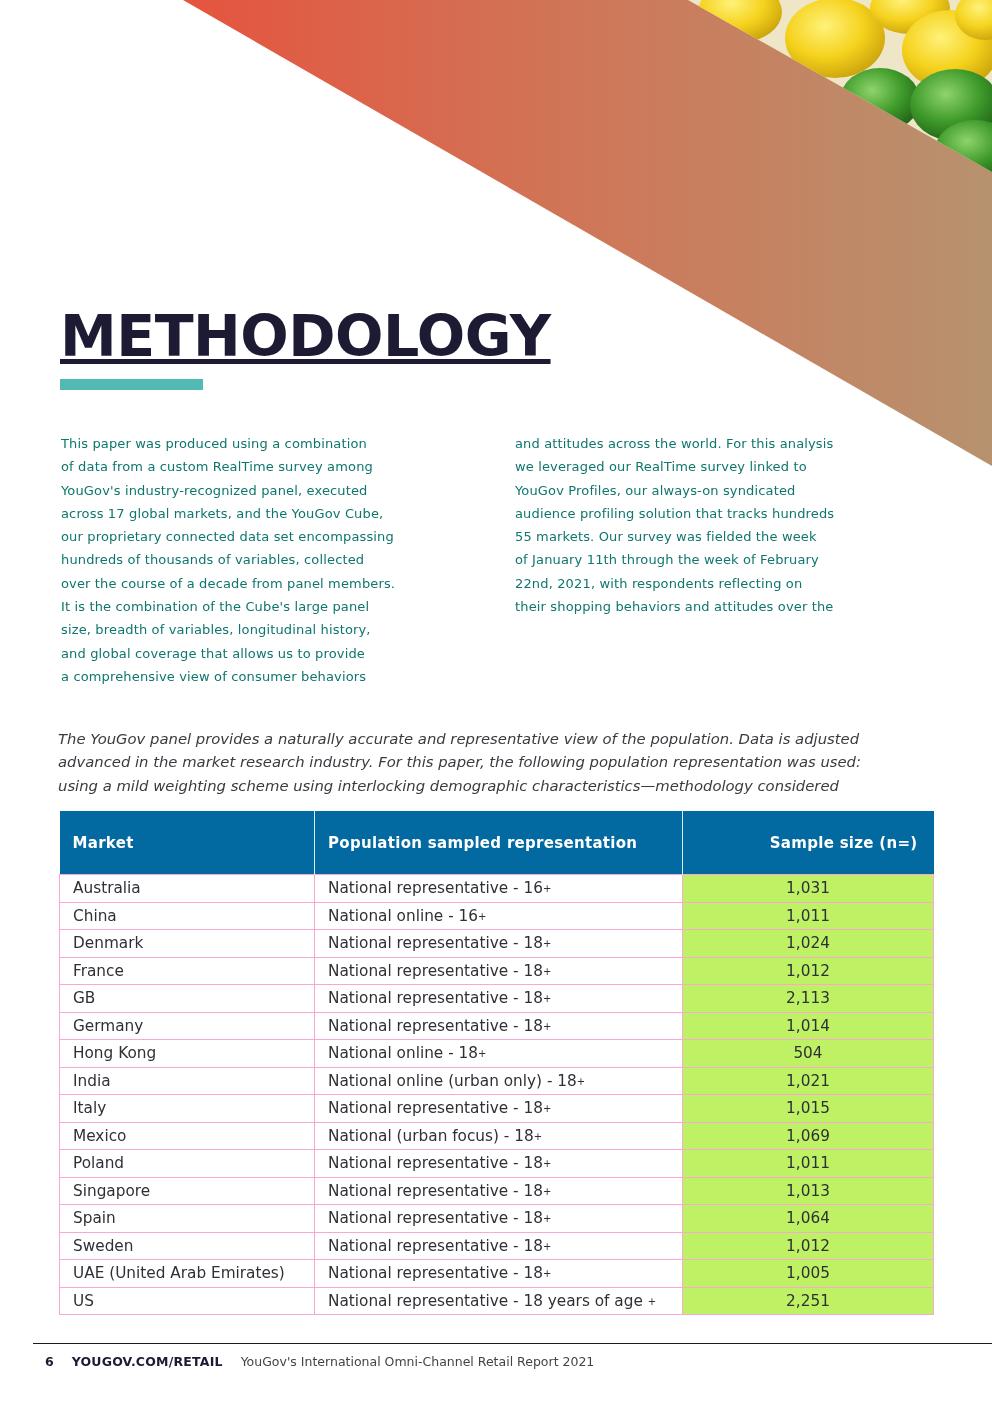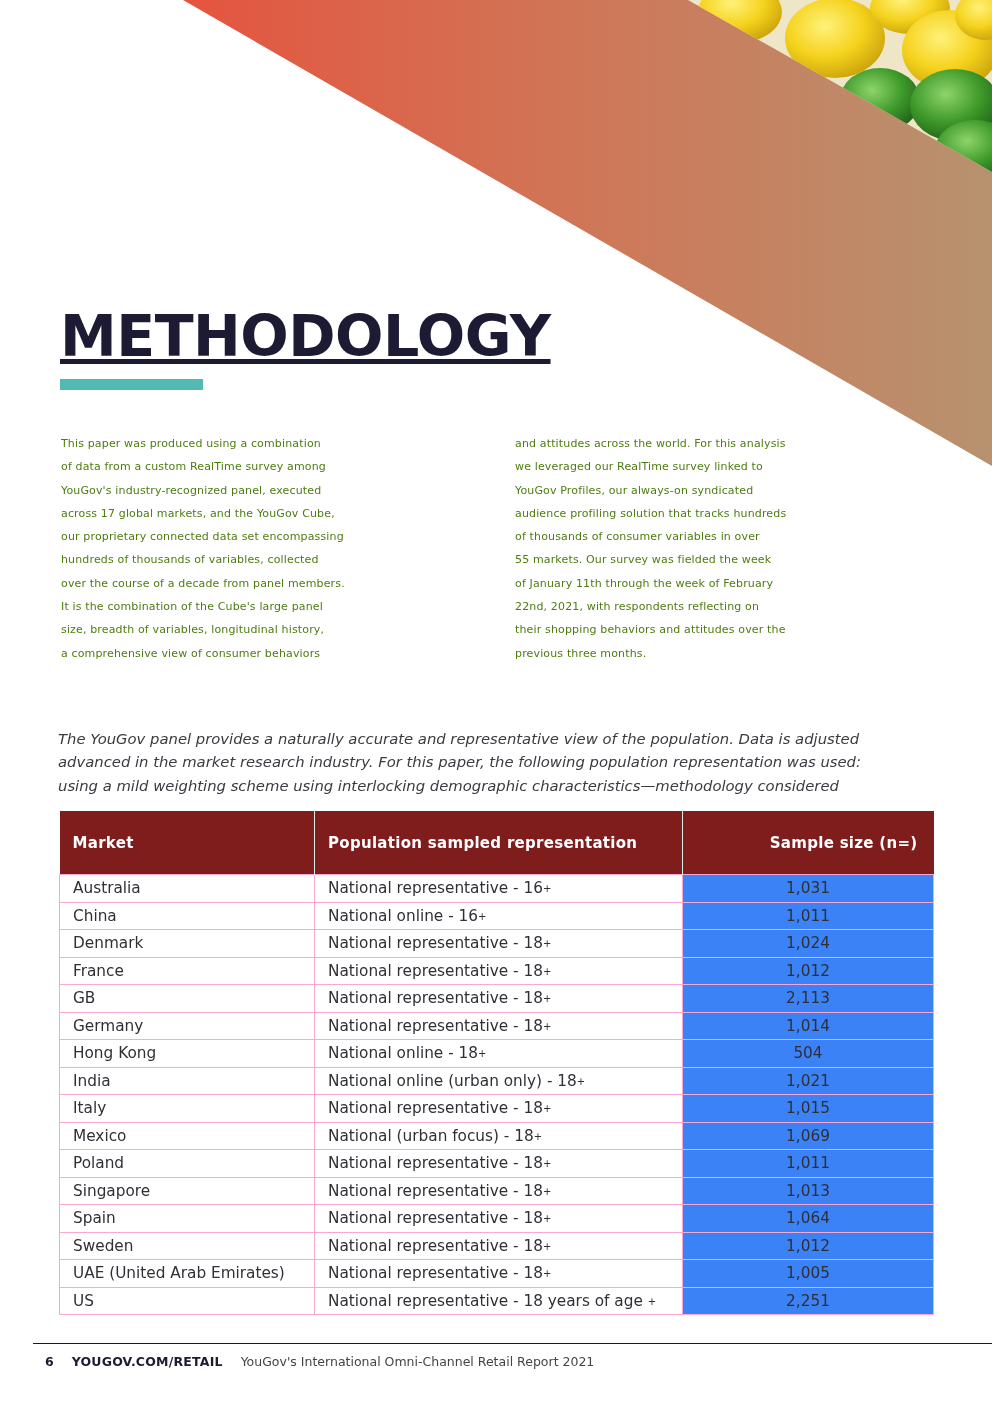--- a/index.html
+++ b/index.html
@@ -1,31 +1,31 @@
 <!DOCTYPE html>
 <html><head>
 <meta charset="utf-8">
 <style>
   html, body { margin:0; padding:0; }
   body { width:992px; height:1403px; position:relative; overflow:hidden; background:#ffffff; font-family:"DejaVu Sans", sans-serif; color:#2a2a30; }
   .hero { position:absolute; left:0; top:0; width:992px; height:470px; }
   .title { position:absolute; left:60px; top:300px; margin:0; font-family:"DejaVu Sans", sans-serif; font-weight:bold; font-size:57px; letter-spacing:-0.5px; color:#1c1b33; line-height:72px;text-decoration:underline; }
   .title-bar { position:absolute; left:60px; top:379px; width:143px; height:11px; background:#52b9b3; }
-  .col { position:absolute; top:432px; font-size:11px; line-height:23.3px; color:#4d7c0f; letter-spacing:0.15px; }
+  .col { position:absolute; top:432px; font-size:13px; line-height:23.3px; color:#0f766e; letter-spacing:0.15px; }
   .col p { margin:0; }
   .col-left { left:61px; width:430px; }
   .col-right { left:515px; width:410px; }
   .col .ln { display:block; white-space:nowrap; }
   .note { position:absolute; left:58px; top:727px; width:880px; font-style:italic; font-size:14.8px; line-height:23.4px; color:#3a3a40; }
   .note .ln { display:block; white-space:nowrap; }
   table.pop { position:absolute; left:59px; top:811px; width:874px; border-collapse:collapse; font-size:15.3px; color:#2f2f36; table-layout:fixed; }
-  table.pop th { background:#7f1d1d; color:#ffffff; font-weight:bold; height:31px; text-align:left; padding:0 0 0 13px; border-right:1px solid #d8eeec; font-size:15px; letter-spacing:0.3px; }
+  table.pop th { background:#0369a1; color:#ffffff; font-weight:bold; height:31px; text-align:left; padding:0 0 0 13px; border-right:1px solid #d8eeec; font-size:15px; letter-spacing:0.3px; }
   table.pop th.num { text-align:right; padding:16px; border-right:none; }
   table.pop td { height:26.5px; padding:0 0 0 13px; border:1px solid #f9a8d4; white-space:nowrap; overflow:hidden; }
-  table.pop td.num { text-align:center; padding:0; background:#3b82f6; }
+  table.pop td.num { text-align:center; padding:0; background:#bef264; }
   .plus { font-size:10px; vertical-align:1px; }
   .footer-rule { position:absolute; left:33px; top:1343px; width:959px; height:1px; background:#1a1a1a; }
   .footer { position:absolute; left:45px; top:1354px; font-size:12.5px; color:#333; white-space:nowrap; }
   .footer .page { font-weight:bold; color:#1c1b33; margin-right:14px; }
   .footer .site { font-weight:bold; color:#1c1b33; margin-right:14px; letter-spacing:0.2px; }
   .footer .rpt { color:#444; }
 </style>
 </head>
 <body>
 
@@ -71,36 +71,35 @@
   <p>
     <span class="ln">This paper was produced using a combination</span>
     <span class="ln">of data from a custom RealTime survey among</span>
     <span class="ln">YouGov's industry-recognized panel, executed</span>
     <span class="ln">across 17 global markets, and the YouGov Cube,</span>
     <span class="ln">our proprietary connected data set encompassing</span>
     <span class="ln">hundreds of thousands of variables, collected</span>
     <span class="ln">over the course of a decade from panel members.</span>
     <span class="ln">It is the combination of the Cube's large panel</span>
     <span class="ln">size, breadth of variables, longitudinal history,</span>
+    <span class="ln">and global coverage that allows us to provide</span>
     <span class="ln">a comprehensive view of consumer behaviors</span>
   </p>
 </div>
 
 <div class="col col-right">
   <p>
     <span class="ln">and attitudes across the world. For this analysis</span>
     <span class="ln">we leveraged our RealTime survey linked to</span>
     <span class="ln">YouGov Profiles, our always-on syndicated</span>
     <span class="ln">audience profiling solution that tracks hundreds</span>
-    <span class="ln">of thousands of consumer variables in over</span>
     <span class="ln">55 markets. Our survey was fielded the week</span>
     <span class="ln">of January 11th through the week of February</span>
     <span class="ln">22nd, 2021, with respondents reflecting on</span>
     <span class="ln">their shopping behaviors and attitudes over the</span>
-    <span class="ln">previous three months.</span>
   </p>
 </div>
 
 <div class="note">
   <span class="ln">The YouGov panel provides a naturally accurate and representative view of the population. Data is adjusted</span>
   <span class="ln">advanced in the market research industry. For this paper, the following population representation was used:</span>
   <span class="ln">using a mild weighting scheme using interlocking demographic characteristics—methodology considered</span>
 </div>
 
 <table class="pop">

